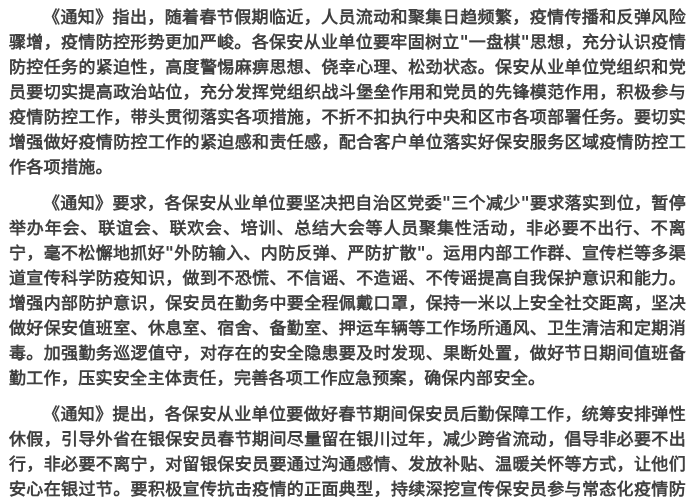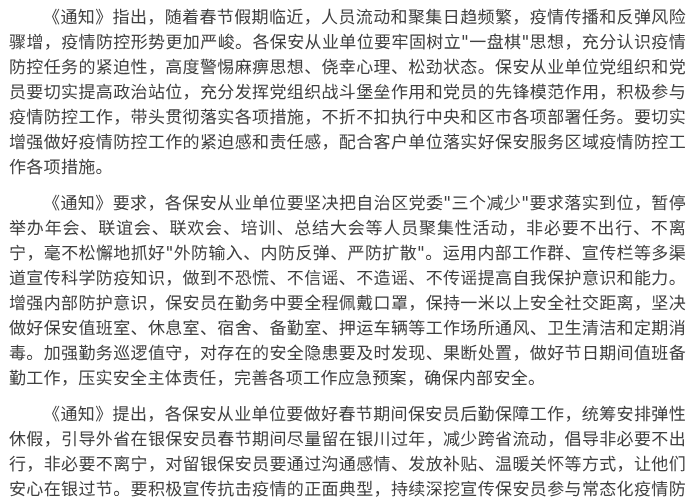--- a/index.html
+++ b/index.html
@@ -21,20 +21,21 @@
     line-height: 25px;
     color: #404040;
     text-align: justify;
     text-justify: inter-ideograph;
     letter-spacing: 0.3px;
   }
   .doc p {
     margin: 0 0 11px 0;
     text-indent: 2em;
     word-break: break-all;
+    font-weight: bold;
   }
 </style>
 </head>
 <body>
 
 <article class="doc">
   <p>《通知》指出，随着春节假期临近，人员流动和聚集日趋频繁，疫情传播和反弹风险骤增，疫情防控形势更加严峻。各保安从业单位要牢固树立"一盘棋"思想，充分认识疫情防控任务的紧迫性，高度警惕麻痹思想、侥幸心理、松劲状态。保安从业单位党组织和党员要切实提高政治站位，充分发挥党组织战斗堡垒作用和党员的先锋模范作用，积极参与疫情防控工作，带头贯彻落实各项措施，不折不扣执行中央和区市各项部署任务。要切实增强做好疫情防控工作的紧迫感和责任感，配合客户单位落实好保安服务区域疫情防控工作各项措施。</p>
   <p>《通知》要求，各保安从业单位要坚决把自治区党委"三个减少"要求落实到位，暂停举办年会、联谊会、联欢会、培训、总结大会等人员聚集性活动，非必要不出行、不离宁，毫不松懈地抓好"外防输入、内防反弹、严防扩散"。运用内部工作群、宣传栏等多渠道宣传科学防疫知识，做到不恐慌、不信谣、不造谣、不传谣提高自我保护意识和能力。增强内部防护意识，保安员在勤务中要全程佩戴口罩，保持一米以上安全社交距离，坚决做好保安值班室、休息室、宿舍、备勤室、押运车辆等工作场所通风、卫生清洁和定期消毒。加强勤务巡逻值守，对存在的安全隐患要及时发现、果断处置，做好节日期间值班备勤工作，压实安全主体责任，完善各项工作应急预案，确保内部安全。</p>
   <p>《通知》提出，各保安从业单位要做好春节期间保安员后勤保障工作，统筹安排弹性休假，引导外省在银保安员春节期间尽量留在银川过年，减少跨省流动，倡导非必要不出行，非必要不离宁，对留银保安员要通过沟通感情、发放补贴、温暖关怀等方式，让他们安心在银过节。要积极宣传抗击疫情的正面典型，持续深挖宣传保安员参与常态化疫情防控工作期间感人事迹和先进典型。</p>
 </article>

